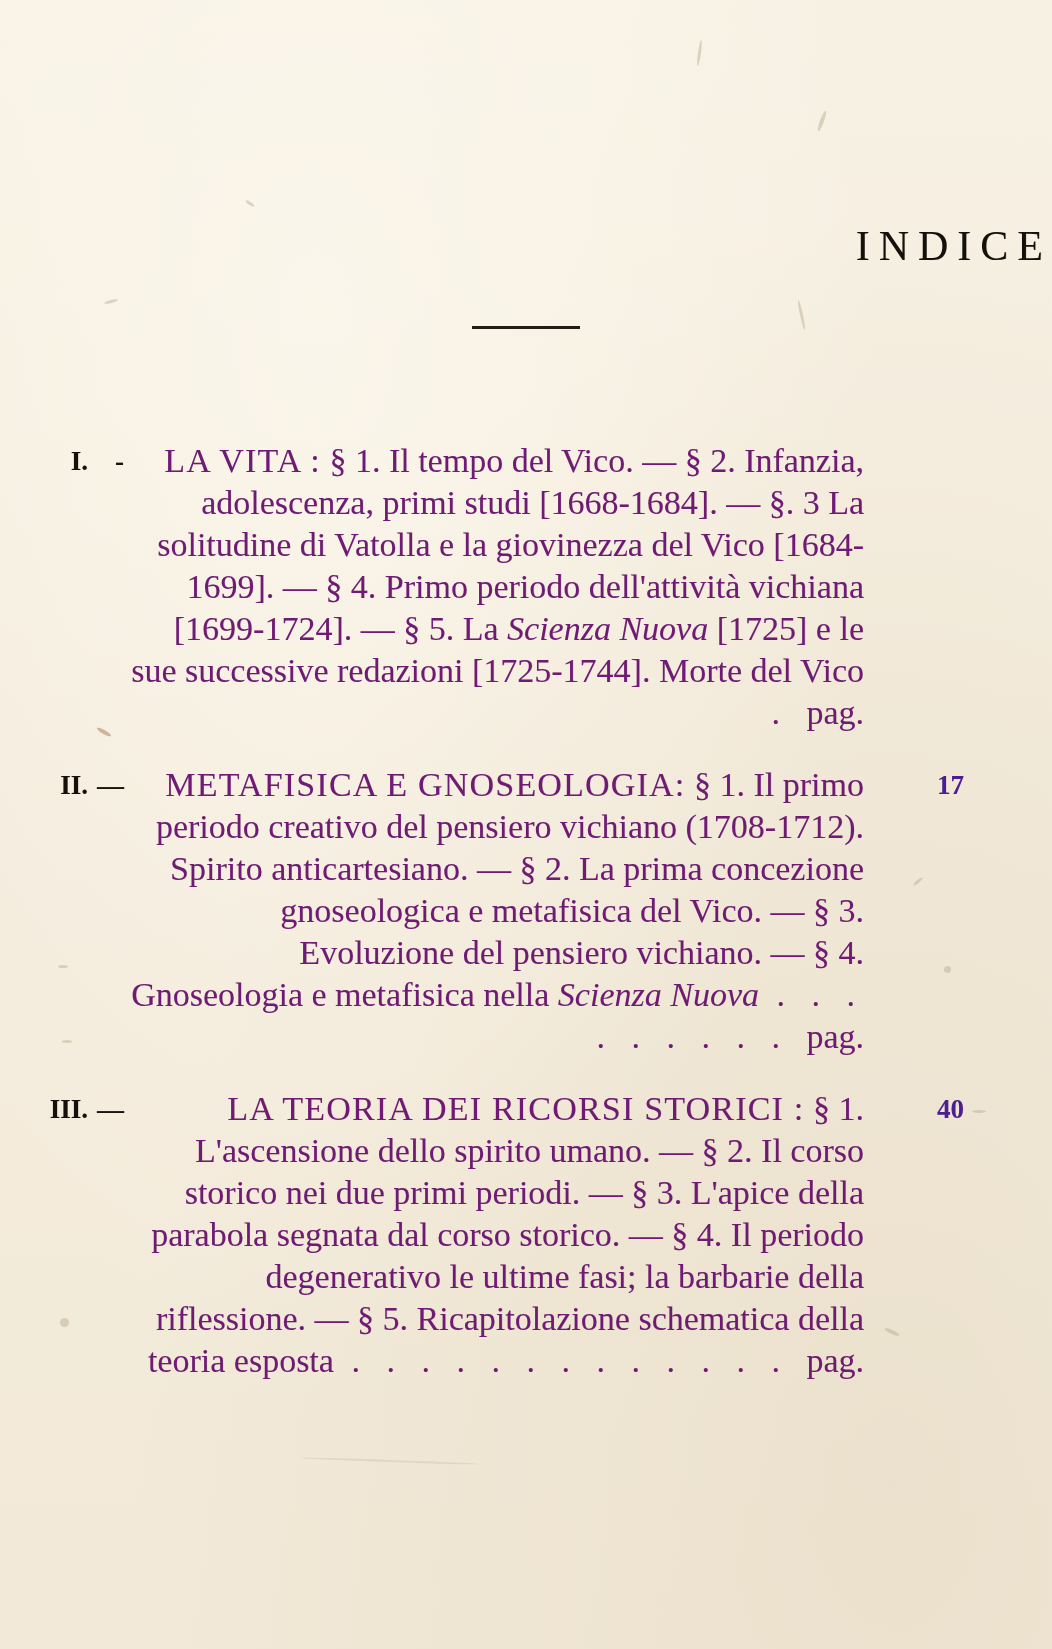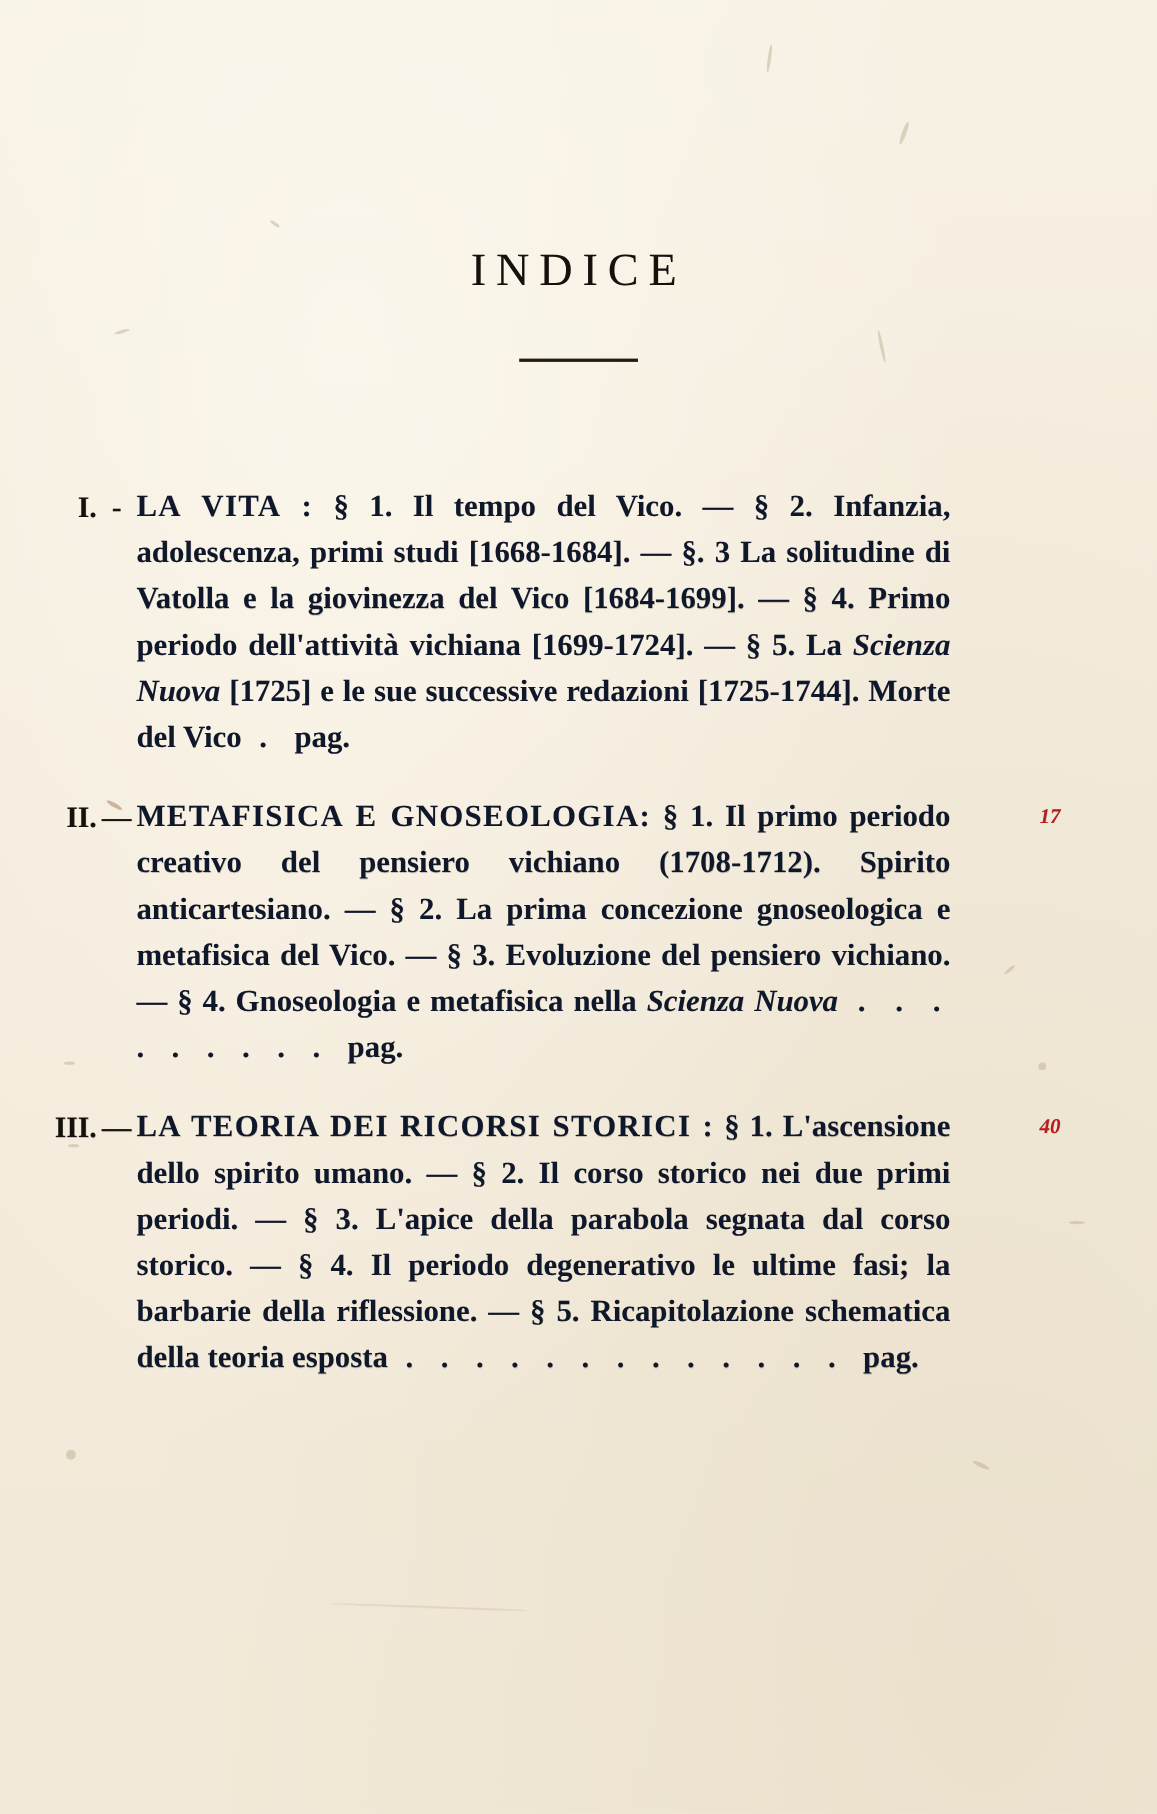--- a/index.html
+++ b/index.html
@@ -83,49 +83,49 @@
     width: 36px;
     flex: 0 0 36px;
     text-align: center;
     font-weight: 700;
     font-size: 27px;
     line-height: 42px;
   }
   .body {
     flex: 1 1 auto;
     max-width: 740px;
-    font-weight: 700;
-    font-size: 28px;
+    font-weight: 400;
+    font-size: 34px;
     line-height: 42px;
     text-align: justify;
-    color: #0f172a;
+    color: #701a75;
   }
   .body i {
     font-style: italic;
   }
   .caps {
     letter-spacing: 1.2px;
   }
   .pageno {
     width: 92px;
     flex: 0 0 92px;
     text-align: right;
     font-weight: 700;
-    font-size: 19px;
+    font-size: 27px;
     line-height: 42px;
     padding-left: 8px;
-    color: #b91c1c;
-    font-style: italic;
+    color: #4c1d95;
   }
   .leader {
     letter-spacing: 9px;
   }
   
   .body, .num, .dash, .pageno, .title {
     text-shadow: 0.35px 0.2px 0 rgba(30,22,15,0.22);
+    text-align: right;
   }
 </style>
 </head>
 <body>
 
 <div class="page">
   <div class="paper-tone"></div>
 
   <div class="speck" style="left:245px;top:202px;width:10px;height:3px;transform:rotate(35deg);"></div>
   <div class="speck" style="left:698px;top:40px;width:3px;height:26px;transform:rotate(8deg);"></div>

